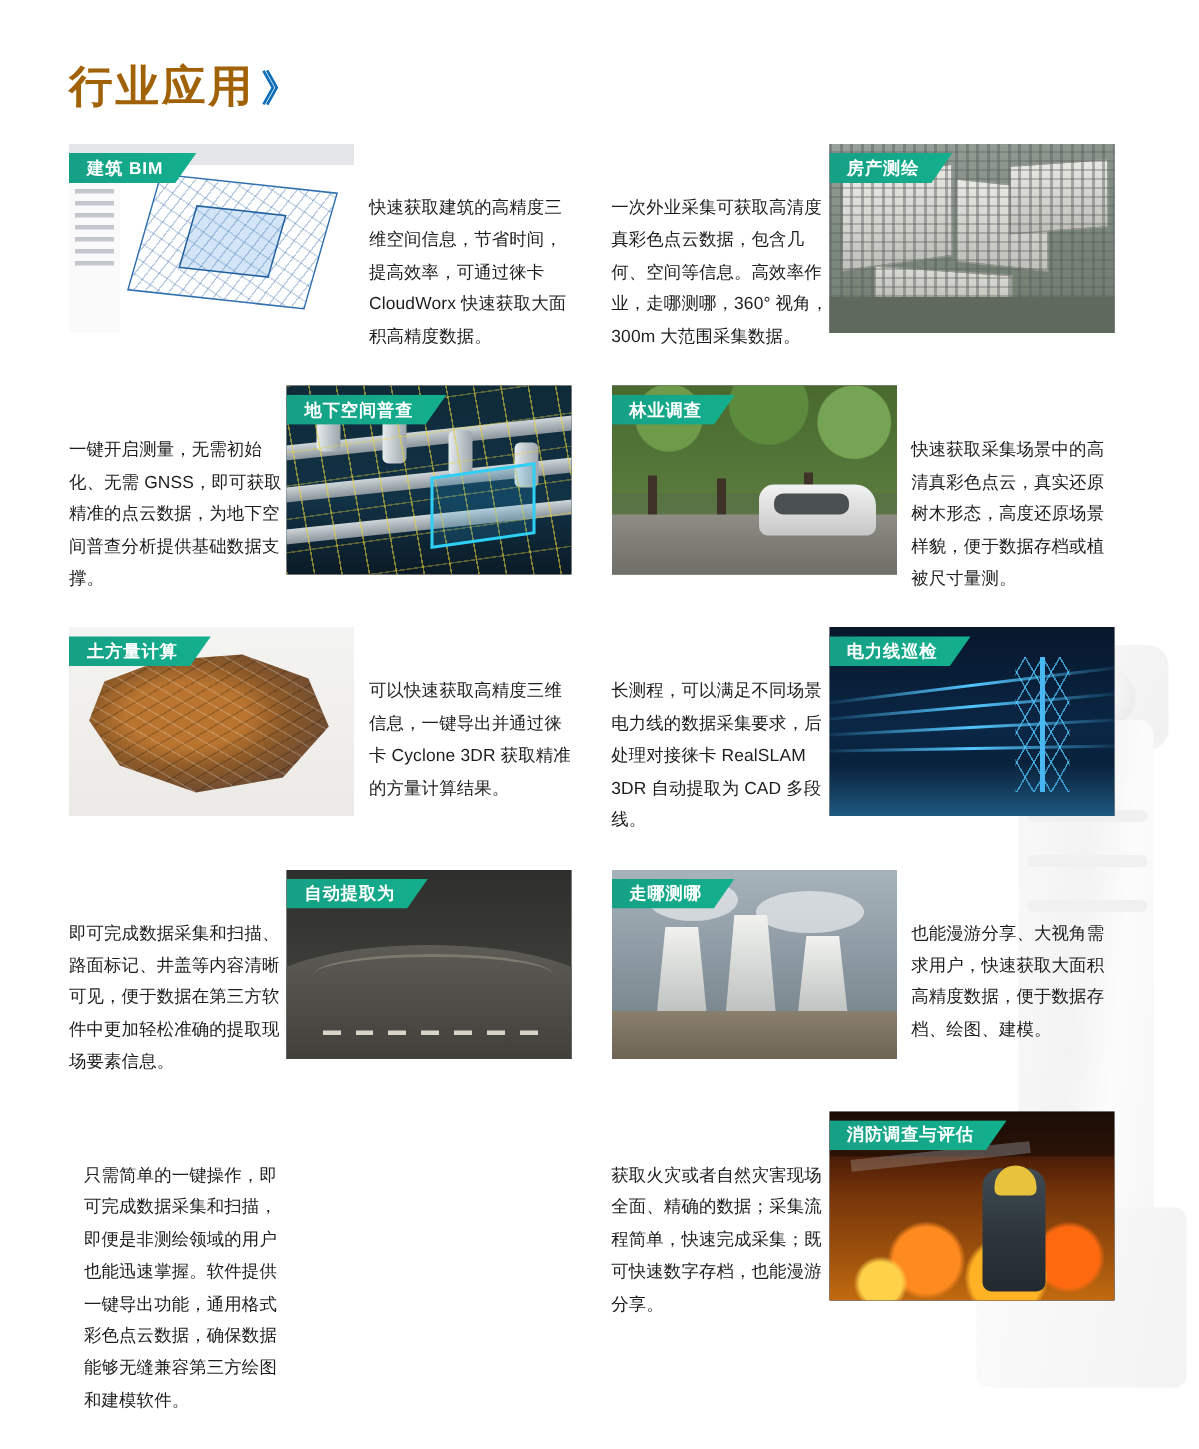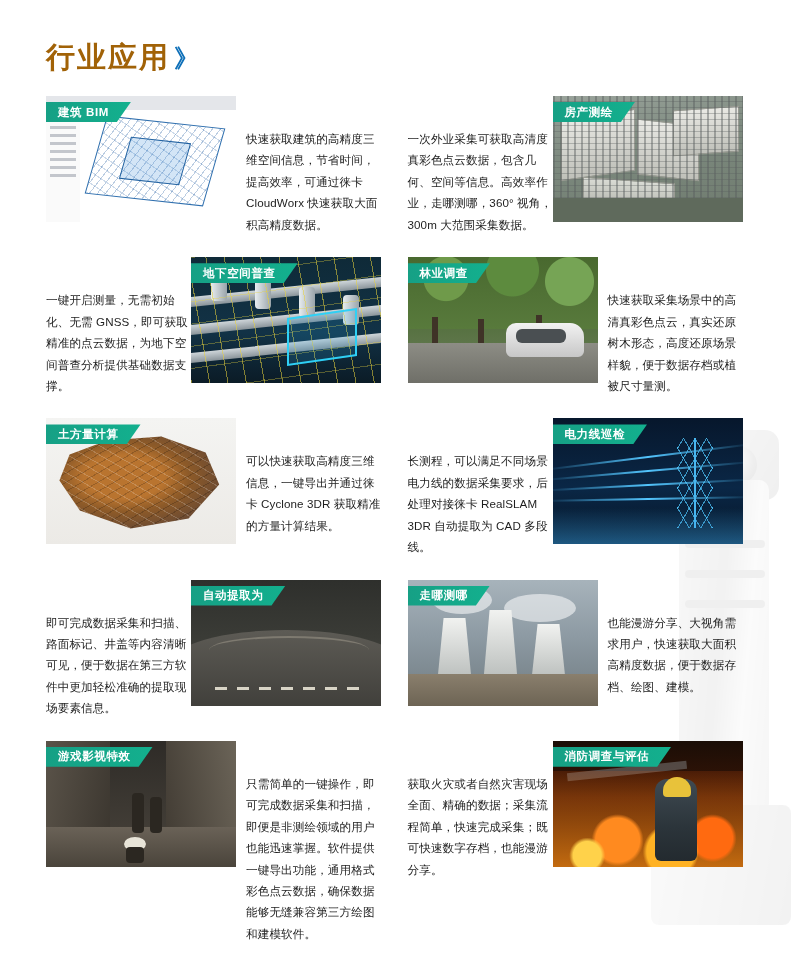--- a/index.html
+++ b/index.html
@@ -502,32 +502,20 @@
             <div class="tower" style="left:124px; height:56px;"></div>
             <div class="ground"></div>
           </div>
         </div>
         <div class="desc right-text">也能漫游分享、大视角需求用户，快速获取大面积高精度数据，便于数据存档、绘图、建模。</div>
       </div>
     </div>
 
     <div class="row">
       <div class="cell">
-        <div class="thumb">
-          <div class="ribbon">游戏影视特效</div>
-          <div class="scene game">
-            <div class="wallL"></div>
-            <div class="wallR"></div>
-            <div class="floor"></div>
-            <div class="fig" style="left:86px; top:52px; width:12px; height:40px;"></div>
-            <div class="fig" style="left:104px; top:56px; width:12px; height:36px;"></div>
-            <div class="fig hat" style="left:78px; top:96px; width:22px; height:14px;"></div>
-            <div class="fig" style="left:80px; top:106px; width:18px; height:16px;"></div>
-          </div>
-        </div>
         <div class="desc right-text">只需简单的一键操作，即可完成数据采集和扫描，即便是非测绘领域的用户也能迅速掌握。软件提供一键导出功能，通用格式彩色点云数据，确保数据能够无缝兼容第三方绘图和建模软件。</div>
       </div>
       <div class="cell right">
         <div class="desc left-text">获取火灾或者自然灾害现场全面、精确的数据；采集流程简单，快速完成采集；既可快速数字存档，也能漫游分享。</div>
         <div class="thumb">
           <div class="ribbon">消防调查与评估</div>
           <div class="scene fire">
             <div class="beam"></div>
             <div class="flames"></div>
             <div class="fighter"></div>

